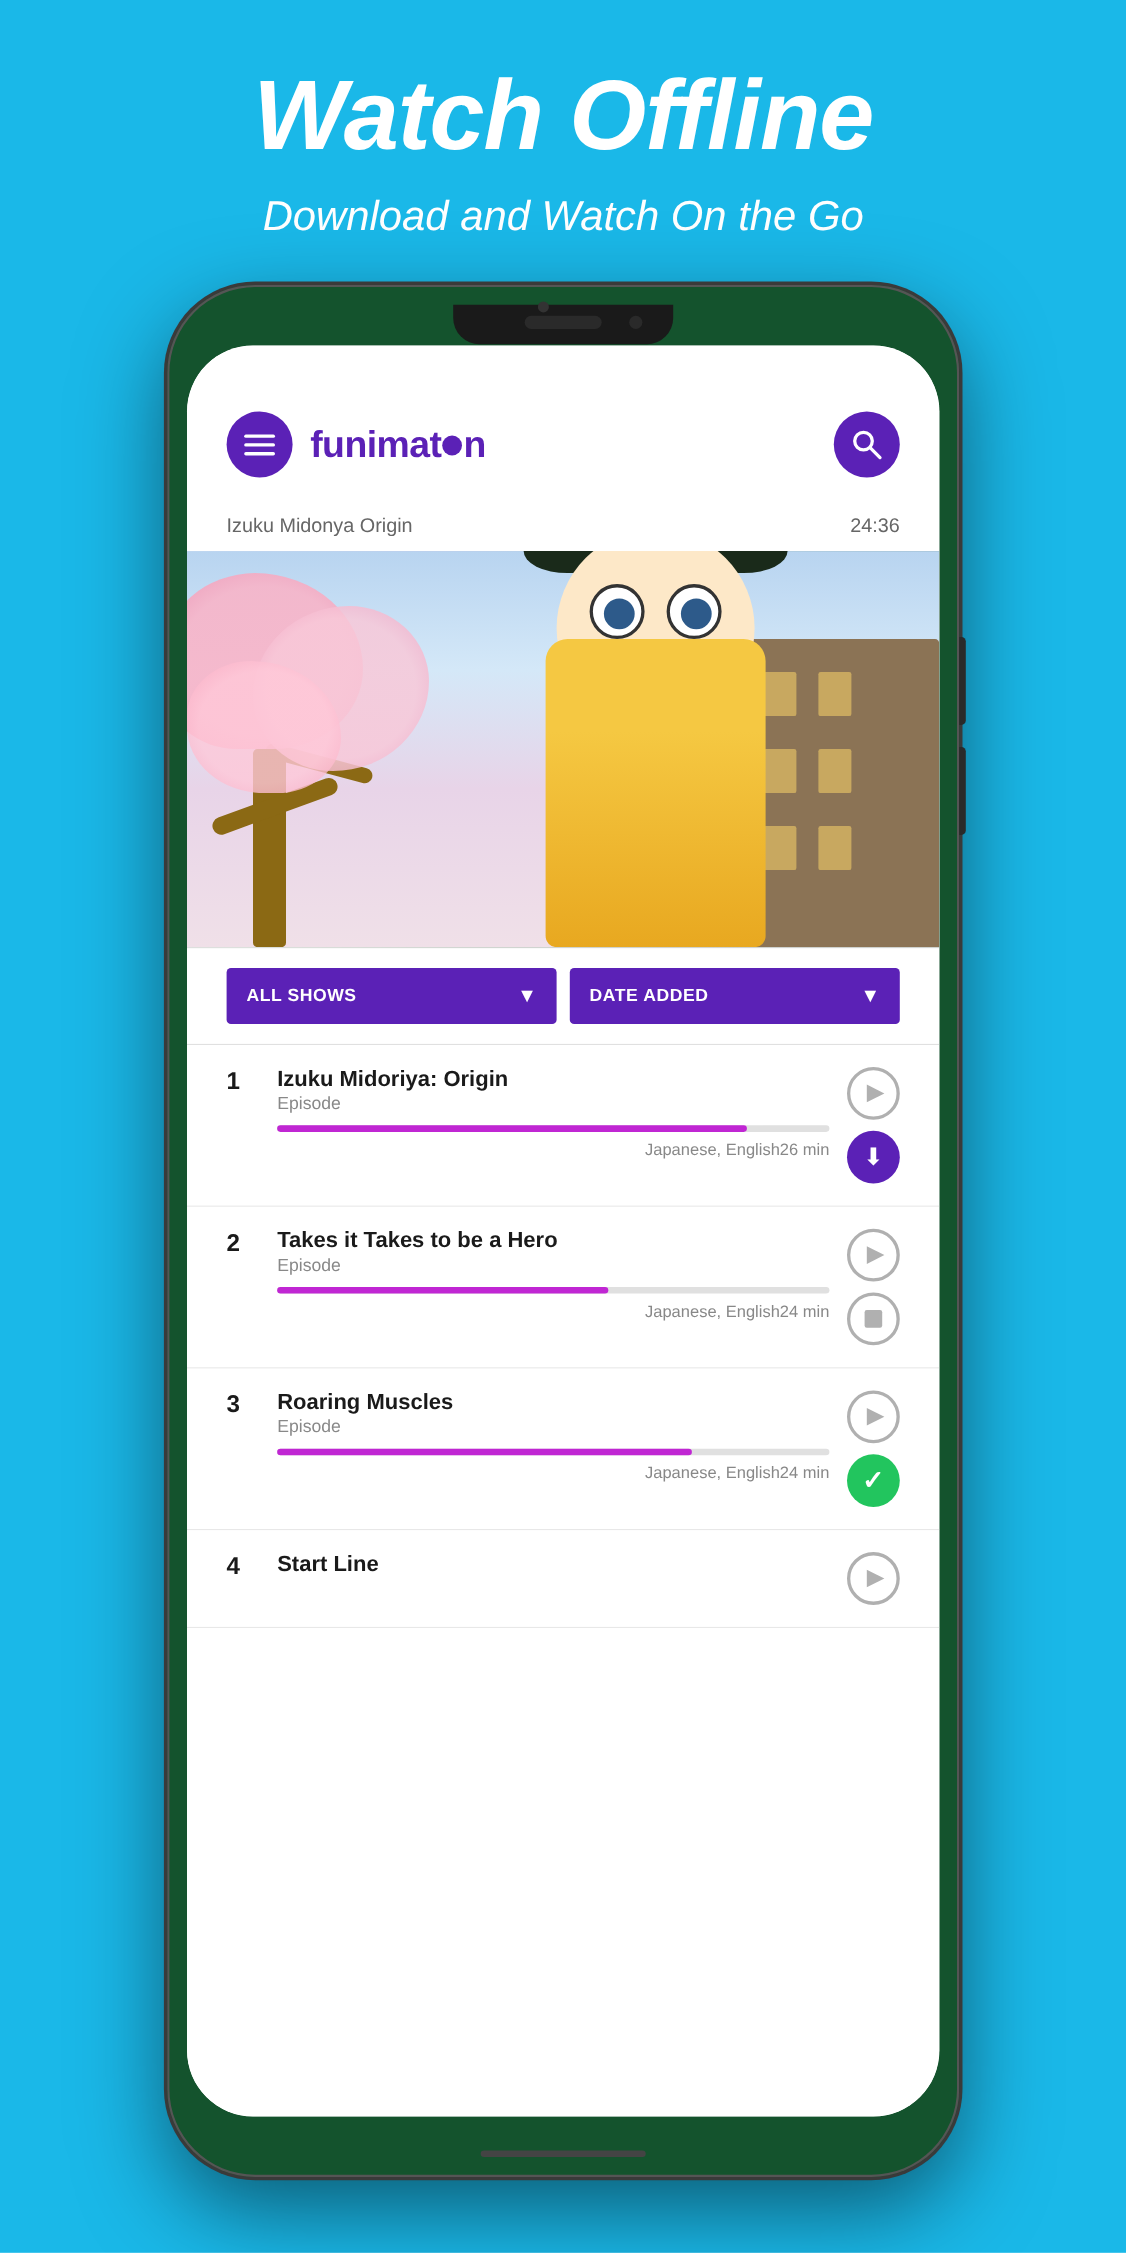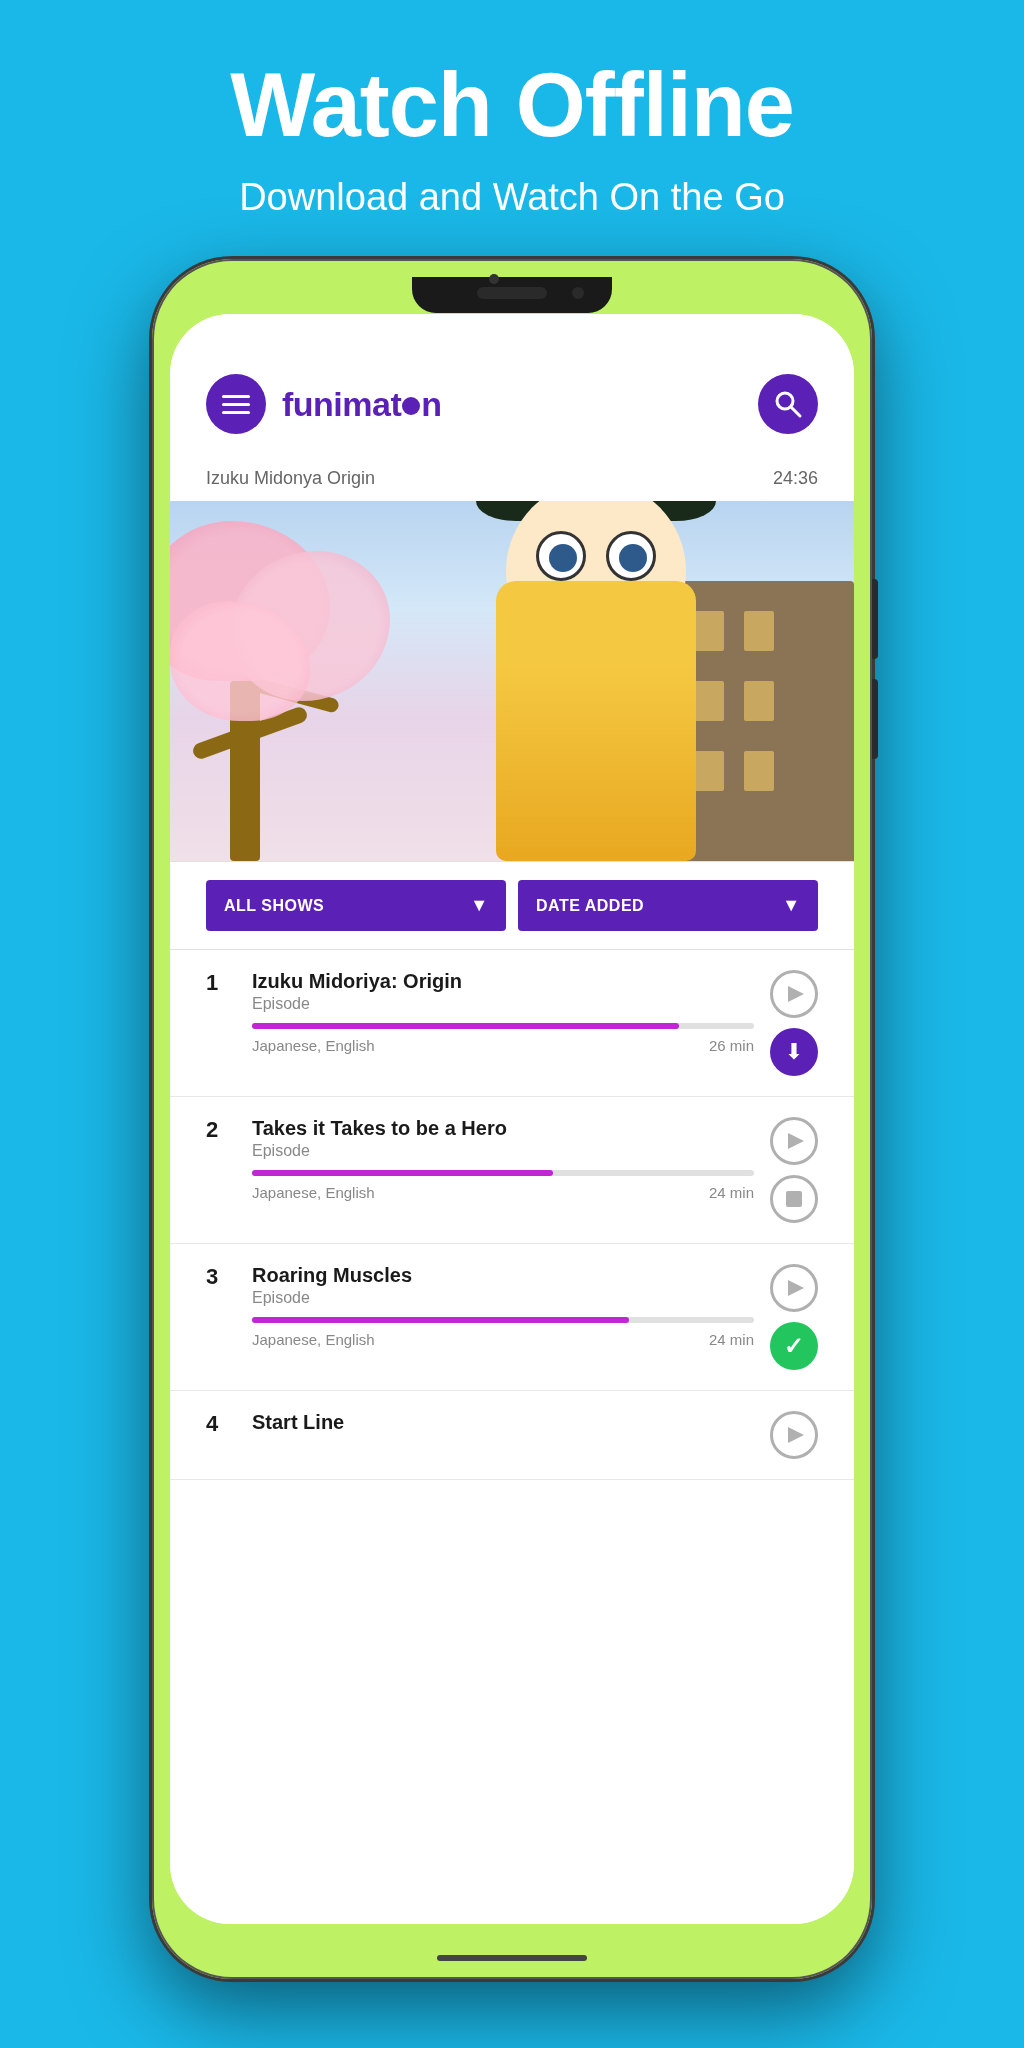--- a/index.html
+++ b/index.html
@@ -12,20 +12,21 @@
       overflow: hidden;
       display: flex;
       flex-direction: column;
       align-items: center;
     }
 
     .header-text {
       text-align: center;
       padding-top: 60px;
       margin-bottom: 30px;
+      font-style: italic;
     }
 
     .header-title {
       font-size: 90px;
       font-weight: 900;
       color: white;
       line-height: 1;
       letter-spacing: -1px;
     }
 
@@ -39,21 +40,21 @@
     .phone-wrapper {
       position: relative;
       width: 720px;
       height: 1720px;
       margin-top: 10px;
     }
 
     .phone-shell {
       position: absolute;
       top: 0; left: 0; right: 0; bottom: 0;
-      background: #bef264;
+      background: #14532d;
       border-radius: 80px;
       box-shadow: 
         0 0 0 3px #3a3a3a,
         0 30px 80px rgba(0,0,0,0.5),
         inset 0 0 0 2px #555;
     }
 
     .phone-notch {
       position: absolute;
       top: 18px;
@@ -556,21 +557,21 @@
     }
 
     .ep-progress-fill {
       height: 100%;
       background: #c026d3;
       border-radius: 3px;
     }
 
     .ep-meta-row {
       display: flex;
-      justify-content: space-between;
+      justify-content: flex-end;
       margin-top: 8px;
       align-items: center;
     }
 
     .ep-languages {
       font-size: 15px;
       color: #888;
     }
 
     .ep-duration {

